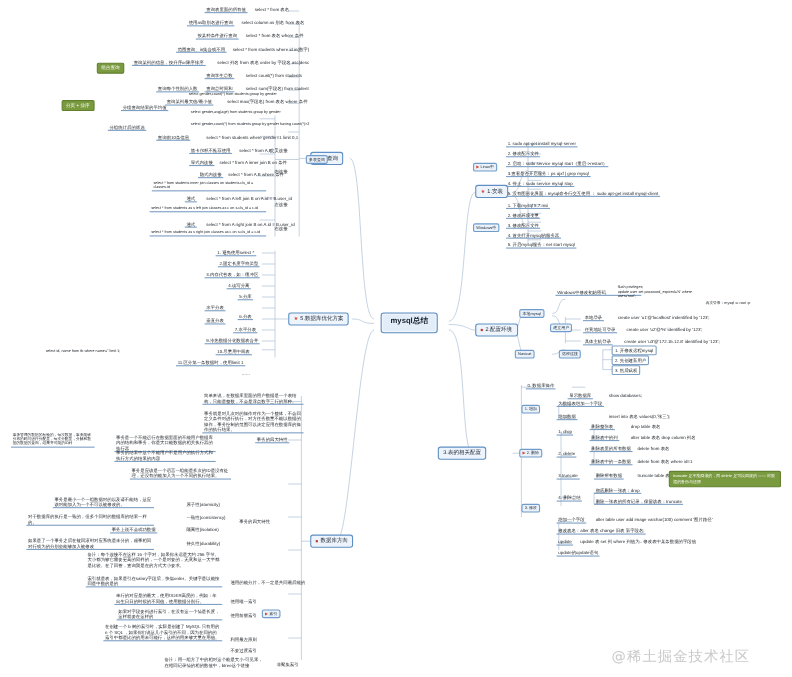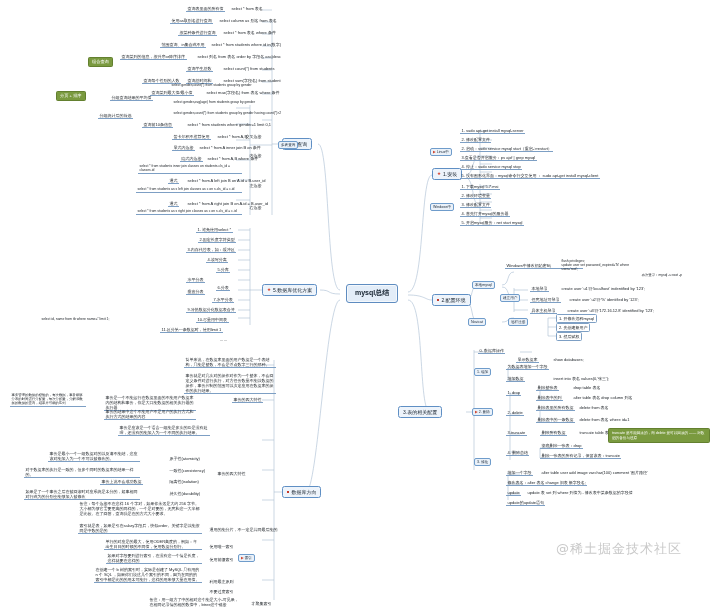--- a/index.html
+++ b/index.html
@@ -389,15 +389,15 @@
   <div class="node leaf" style="left:208px;top:556px;border-bottom:none;">使用前缀索引</div>
 
   <div class="node leaf wrap" style="left:94px;top:566px;width:108px;">在创建一个 b 树的索引时，实际是创建了 MySQL 只有用的 n 个 SQL ，如果你们说这几个索引的不同，因为在同的的索引中都是比的的用未可能行，这样的用来够大量在用值。</div>
   <div class="node leaf" style="left:208px;top:578px;border-bottom:none;">利用最左原则</div>
 
   <div class="node leaf" style="left:208px;top:588px;border-bottom:none;">不要过度索引</div>
 
   <div class="node leaf wrap" style="left:148px;top:596px;width:96px;border-bottom:none;">备注：用一组方了中的相对这个能是大小-可见果，在相同记录情的相的数值中，btree这个链接</div>
   <div class="node leaf" style="left:250px;top:600px;border-bottom:none;">非聚集索引</div>
 
-  <div class="watermark" style="left:556px;top:540px;">@稀土掘金技术社区</div>
+  <div class="watermark" style="left:556px;top:588px;">@稀土掘金技术社区</div>
 
 </div>
 
 </body></html>

